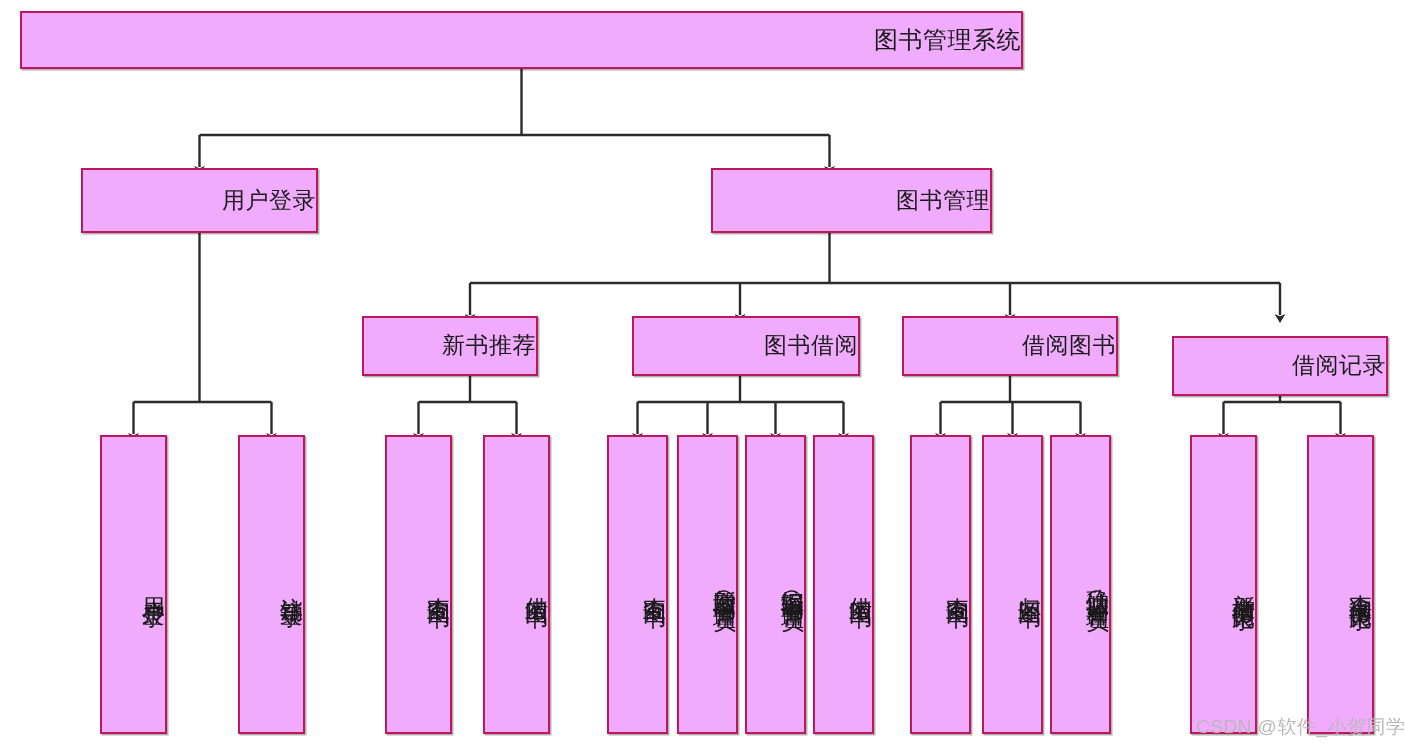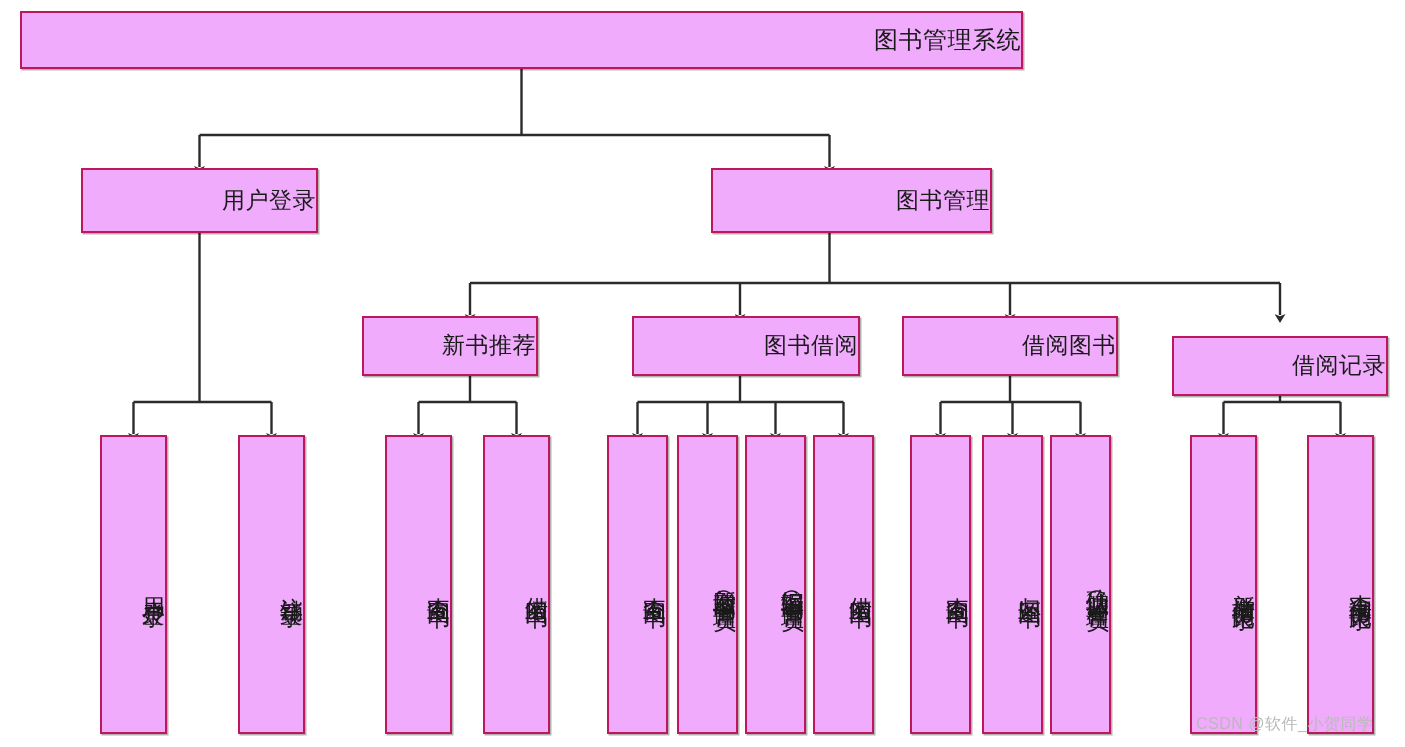--- a/index.html
+++ b/index.html
@@ -48,21 +48,21 @@
     text-orientation: upright;
     font-size: 23px;
     letter-spacing: 3px;
     line-height: 1.0;
     white-space: nowrap;
   }
   .node.root .lbl { font-size: 24px; }
   .watermark {
     position: absolute;
     color: #b9b9b9;
-    font-size: 16px;
+    font-size: 19px;
     white-space: nowrap;
     letter-spacing: 0.5px;
   }
 </style>
 </head>
 <body>
 
 <div id="canvas">
   <svg class="edges" viewBox="0 0 1405 747">
     <defs>

